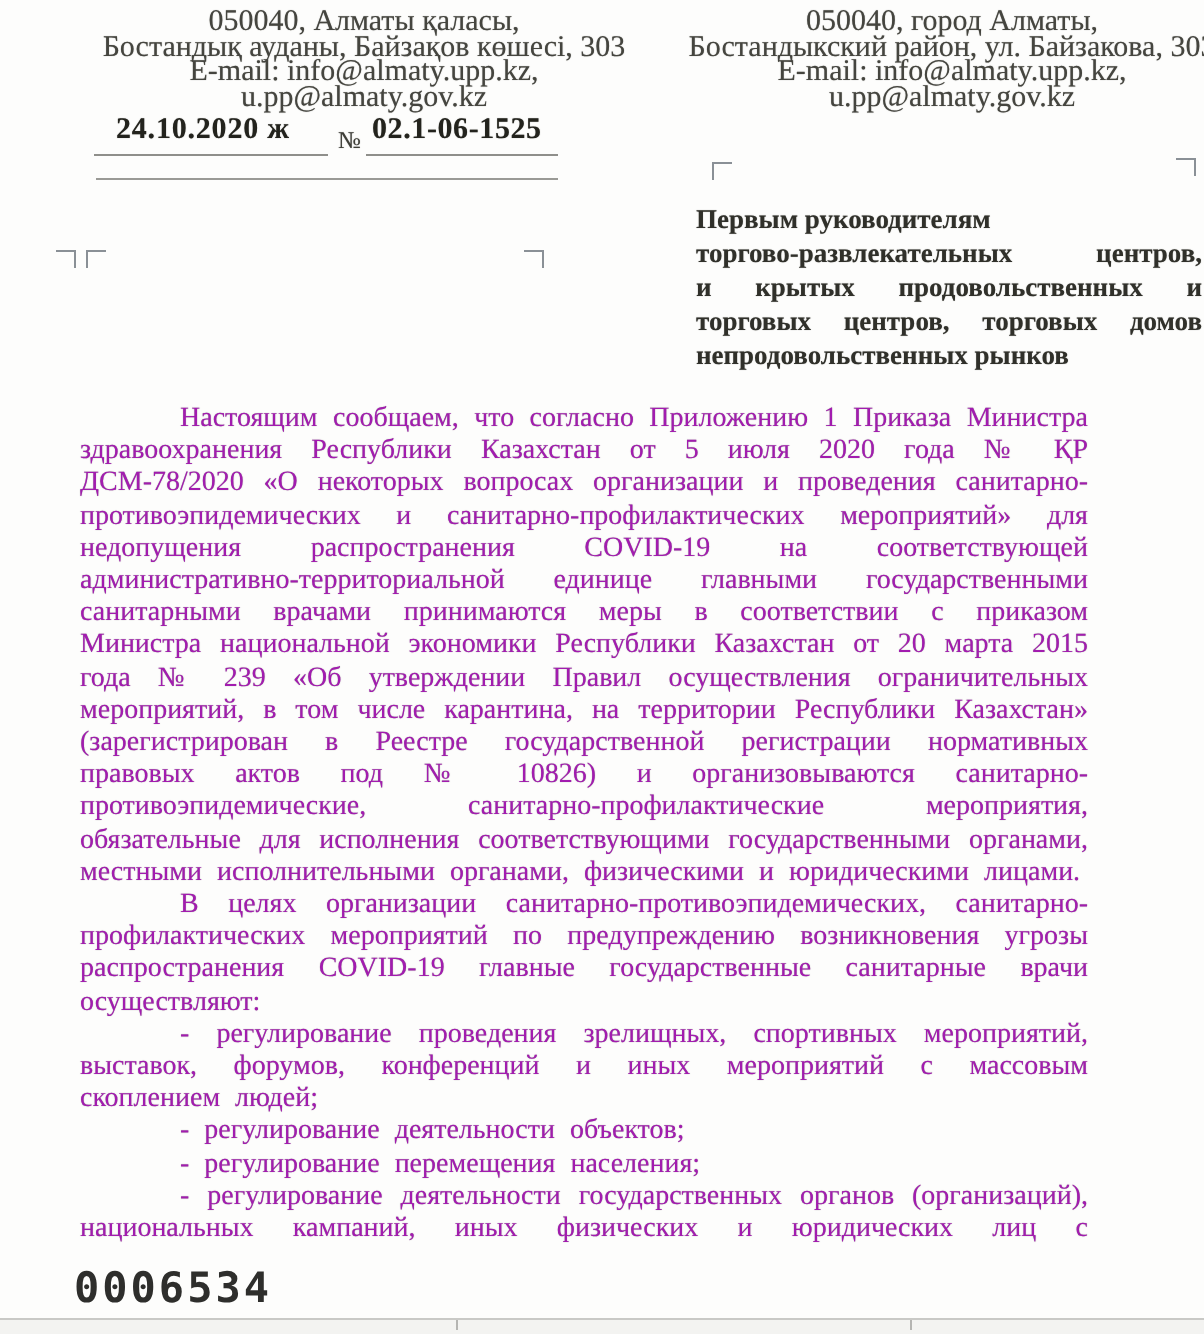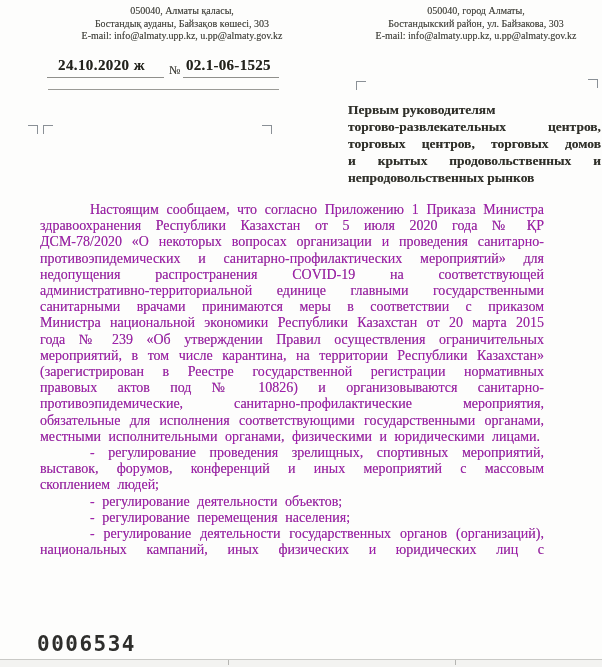--- a/index.html
+++ b/index.html
@@ -18,21 +18,21 @@
   }
   .scan-text {
     text-shadow: 0 0 0.5px rgba(70, 70, 64, 0.55);
   }
   
   .addr {
     position: absolute;
     top: 5px;
     width: 272px;
     text-align: center;
-    font-size: 10px;
+    font-size: 15px;
     line-height: 12.5px;
     color: #45453f;
   }
   .addr-left  { left: 46px; }
   .addr-right { left: 340px; text-align: center; }
   
   .ref-date {
     position: absolute;
     left: 58px;
     top: 57px;
@@ -172,27 +172,28 @@
 
   <div class="corner corner-tr mark-a"></div>
   <div class="corner corner-tl mark-b"></div>
   <div class="corner corner-tr mark-c"></div>
   <div class="corner corner-tl mark-d"></div>
   <div class="corner corner-tr mark-e"></div>
 
   <div class="addressee scan-text">
     <div class="line">Первым руководителям</div>
     <div class="line just">торгово-развлекательных центров,</div>
+    <div class="line just">и крытых продовольственных и</div>
     <div class="line just">торговых центров, торговых домов</div>
-    <div class="line just">и крытых продовольственных и</div>
     <div class="line">непродовольственных рынков</div>
   </div>
 
   <div class="body-text scan-text">
     <p>Настоящим сообщаем, что согласно Приложению 1 Приказа Министра здравоохранения Республики Казахстан от 5 июля 2020 года № ҚР ДСМ-78/2020 «О некоторых вопросах организации и проведения санитарно-противоэпидемических и санитарно-профилактических мероприятий» для недопущения распространения COVID-19 на соответствующей административно-территориальной единице главными государственными санитарными врачами принимаются меры в соответствии с приказом Министра национальной экономики Республики Казахстан от 20 марта 2015 года № 239 «Об утверждении Правил осуществления ограничительных мероприятий, в том числе карантина, на территории Республики Казахстан» (зарегистрирован в Реестре государственной регистрации нормативных правовых актов под № 10826) и организовываются санитарно-противоэпидемические, санитарно-профилактические мероприятия, обязательные для исполнения соответствующими государственными органами, местными исполнительными органами, физическими и юридическими лицами.</p>
+    <p>В целях организации санитарно-противоэпидемических, санитарно-профилактических мероприятий по предупреждению возникновения угрозы распространения COVID-19 главные государственные санитарные врачи осуществляют:</p>
     <p>- регулирование проведения зрелищных, спортивных мероприятий, выставок, форумов, конференций и иных мероприятий с массовым скоплением людей;</p>
     <p>- регулирование деятельности объектов;</p>
     <p>- регулирование перемещения населения;</p>
     <p class="stretch-last">- регулирование деятельности государственных органов (организаций), национальных кампаний, иных физических и юридических лиц с</p>
   </div>
 
   <div class="stamp">0006534</div>
 
   <div class="bottom-strip">
     <div class="tick tick-1"></div>

